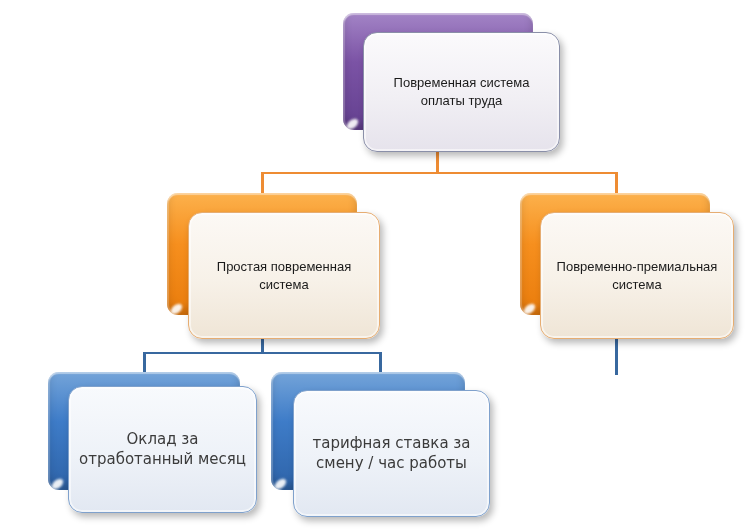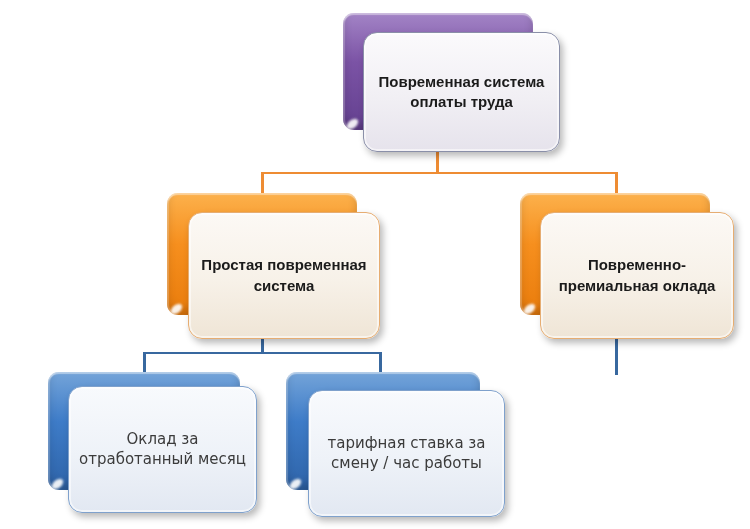--- a/index.html
+++ b/index.html
@@ -27,21 +27,21 @@
   .back.blue  {background:linear-gradient(180deg,#74a4d9 0%,var(--c-blue,#3e7cc8) 42%,#2e63a8 100%);}
   .front{
     position:absolute;border-radius:14px;
     display:flex;align-items:center;justify-content:center;text-align:center;
     box-shadow:3px 4px 7px rgba(0,0,0,.28), inset 0 0 0 2px rgba(255,255,255,.55);
   }
   .front.purple-f{background:linear-gradient(180deg,#fbfafc 0%,#f1eff4 55%,#e6e3ec 100%);border:1px solid #8a8fa8;}
   .front.orange-f{background:linear-gradient(180deg,#fcf9f5 0%,#f7f1e8 55%,#efe5d6 100%);border:1px solid #e6ad72;}
   .front.blue-f  {background:linear-gradient(180deg,#f8fafd 0%,#eef2f8 55%,#e2e8f2 100%);border:1px solid #7fa1cc;}
   .card-label{
-    font-weight:bold;font-size:15px;line-height:1.35;color:#1b1b1b;
+    font-weight:normal;font-size:13px;line-height:1.35;color:#1b1b1b;
     font-family:"Liberation Sans",sans-serif;
   }
   .lvl3 .card-label{
     font-family:"DejaVu Sans",sans-serif;font-weight:normal;color:#3b3b3b;
     font-size:15px;line-height:1.3;
   }
   
   .n-root .card-label{width:180px;}
   .n-l2a .card-label{width:180px;}
   .n-l2b .card-label{width:178px;}
@@ -76,32 +76,32 @@
   <div class="node n-l2a" style="left:167px;top:193px;width:214px;height:146px;padding-left:28px;">
     <div class="back orange" style="left:0;top:0;width:190px;height:122px;"></div>
     <div class="front orange-f" style="left:21px;top:19px;width:190px;height:125px;">
       <div class="card-label">Простая повременная система</div>
     </div>
   </div>
 
   <div class="node n-l2b" style="left:520px;top:193px;width:214px;height:146px;">
     <div class="back orange" style="left:0;top:0;width:190px;height:122px;"></div>
     <div class="front orange-f" style="left:20px;top:19px;width:192px;height:125px;">
-      <div class="card-label">Повременно-премиальная оклада</div>
+      <div class="card-label">Повременно-премиальная система</div>
     </div>
   </div>
 
   <div class="node lvl3 n-l3a" style="left:48px;top:372px;width:210px;height:145px;">
     <div class="back blue" style="left:0;top:0;width:192px;height:118px;"></div>
     <div class="front blue-f" style="left:20px;top:14px;width:187px;height:125px;">
       <div class="card-label">Оклад за отработанный месяц</div>
     </div>
   </div>
 
-  <div class="node lvl3 n-l3b" style="left:286px;top:372px;width:174px;height:145px;">
+  <div class="node lvl3 n-l3b" style="left:271px;top:372px;width:174px;height:145px;">
     <div class="back blue" style="left:0;top:0;width:194px;height:118px;"></div>
     <div class="front blue-f" style="left:22px;top:18px;width:195px;height:125px;">
       <div class="card-label">тарифная ставка за смену / час работы</div>
     </div>
   </div>
 
 
 </div>
 
 </body></html>

